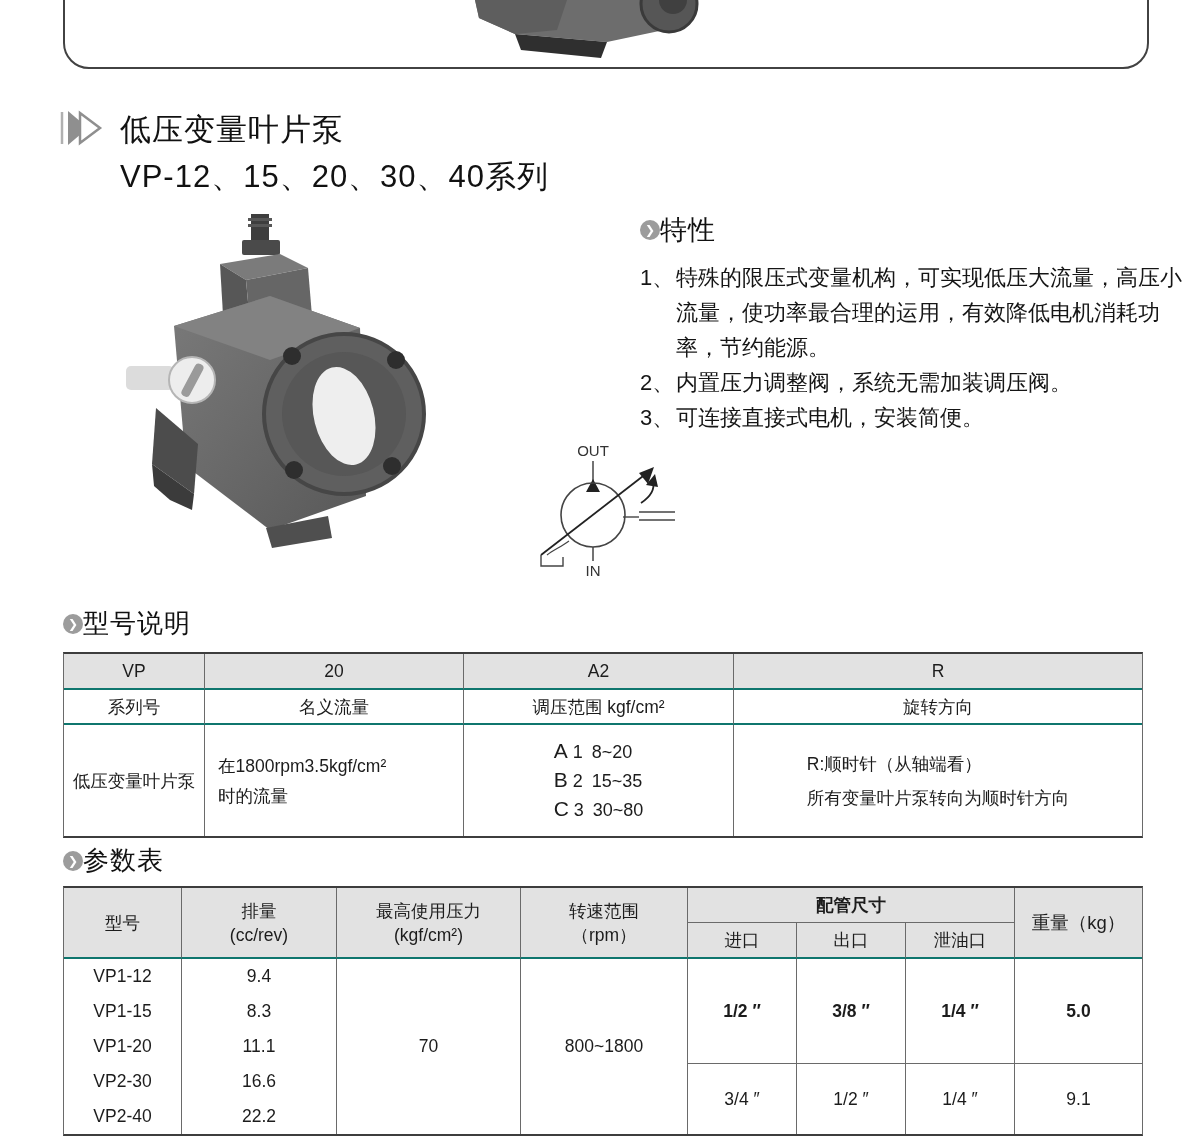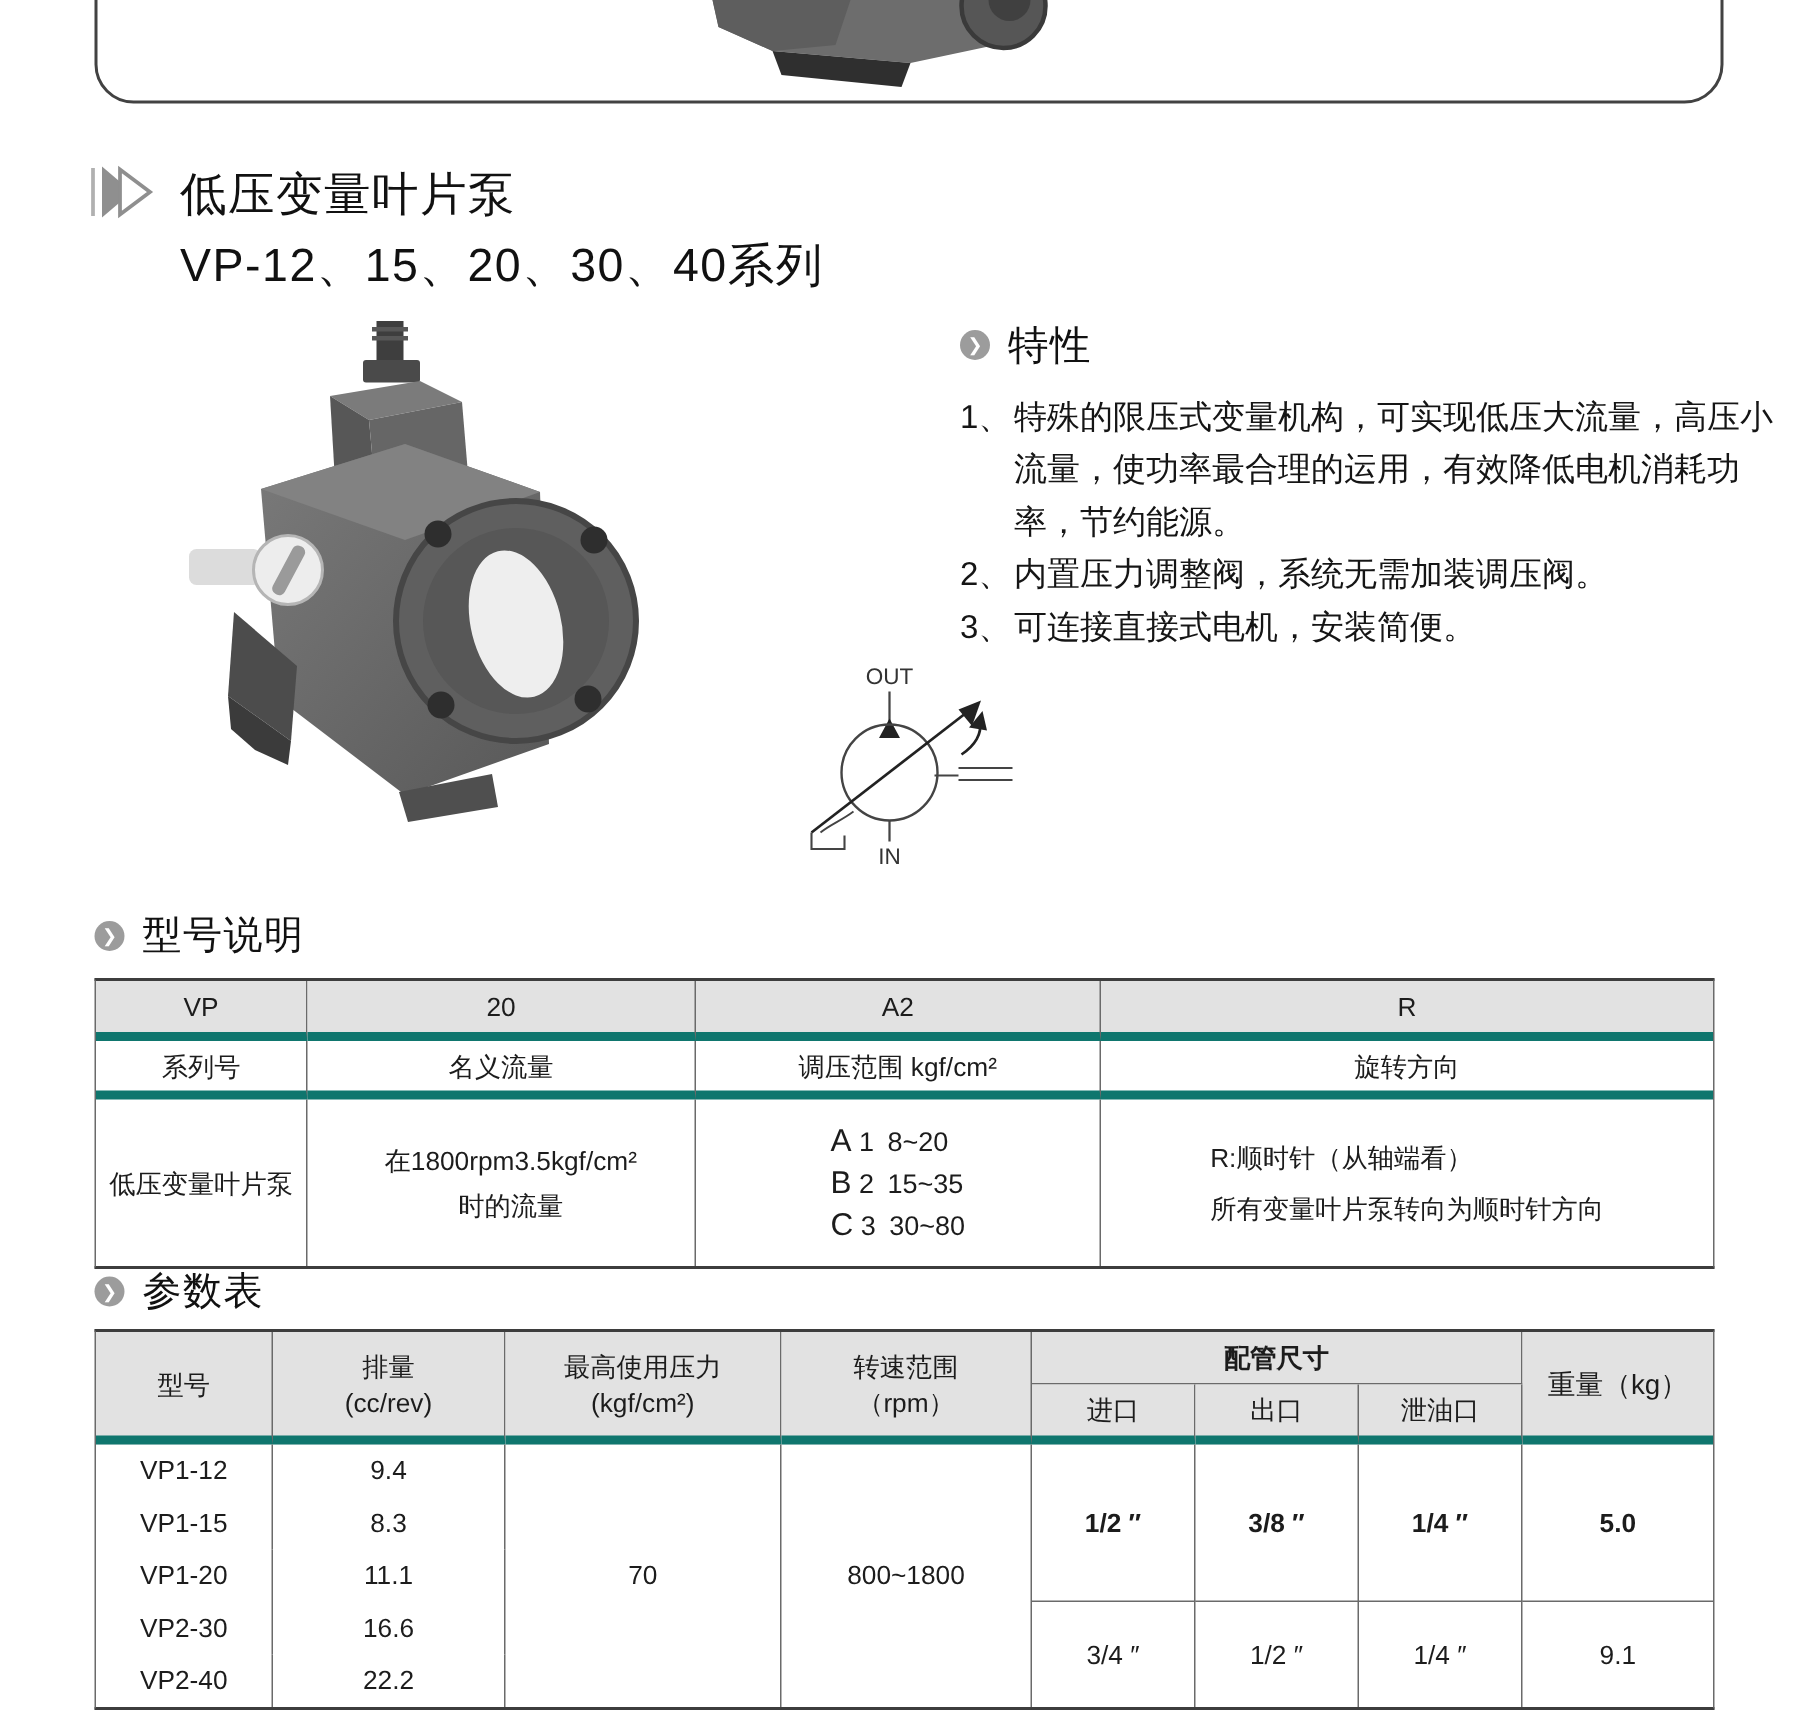--- a/index.html
+++ b/index.html
@@ -13,21 +13,21 @@
   .top-box{
     position:absolute; left:63px; top:-78px; width:1082px; height:143px;
     border:2px solid #424242; border-radius:26px; overflow:hidden; background:#fff;
   }
   .top-pump{position:absolute; left:392px; top:76px; width:250px; height:62px;}
   
   .main-title{position:absolute; left:60px; top:106px; display:flex; gap:14px; align-items:flex-start;}
   .title-icon{width:46px; height:40px; flex:0 0 46px; margin-top:2px;}
   .title-text{font-size:31px; line-height:47px; letter-spacing:1px; color:#111;}
   
-  .sec-head{display:flex; align-items:center; gap:12px;}
+  .sec-head{display:flex; align-items:center; gap:0;}
   .circle-icon{
     width:20px; height:20px; border-radius:50%; background:#9c9c9c; flex:0 0 20px;
     display:flex; align-items:center; justify-content:center;
   }
   .circle-icon::before{content:"❯"; color:#ffffff; font-size:12px; font-weight:bold; line-height:1;}
   .sec-title{font-size:26px; color:#111; letter-spacing:1px;}
   .feat-head .sec-title{font-size:27px;}
   
   .features{position:absolute; left:640px; top:212px; width:546px;}
   .feat-head{margin-bottom:12px;}
@@ -46,31 +46,31 @@
   
   table{border-collapse:separate; border-spacing:0; table-layout:fixed;
         position:absolute; left:63px; width:1078px;
         border-top:2px solid #3d3d3d; border-bottom:2px solid #3d3d3d;
         border-left:1px solid #6a6a6a; border-right:1px solid #6a6a6a;
         font-size:17.5px; color:#1c1c1c;}
   .t-model{top:652px;}
   .t-param{top:886px;}
   td,th{font-weight:normal; text-align:center; vertical-align:middle; padding:0;}
   .vr{border-right:1px solid #6a6a6a;}
-  .hb{border-bottom:6px solid #0f766e;margin-top:44px;}
+  .hb{border-bottom:2px solid #0f766e;margin-top:44px;}
   .hbl{border-bottom:1px solid #6a6a6a;font-weight:bold;}
   .gray{background:#e2e2e2;}
   .t-model .r-code td{height:34px;}
   .t-model .r-label td{height:33px;}
   .t-model .r-body td{height:111px;}
   .t-param .r-h1 th{height:34px;}
   .t-param .r-h2 th{height:34px;}
   .t-param tbody td{height:35px;margin-top:24px;}
   .cell-left{display:inline-block; text-align:left;}
-  .flow-cell{text-align:center; padding-left:13px; line-height:30px;}
+  .flow-cell{text-align:left; padding-left:13px; line-height:30px;}
   .opt-line{line-height:28px; font-size:18px;}
   .opt-code{font-size:21px; margin-right:5px;}
   .opt-num{margin-right:9px;}
   .rot-cell{line-height:34px;}
   .hdr-2l{line-height:24px;}
   .weight-hdr{font-size:18.5px;}
 </style>
 </head>
 <body>
 

